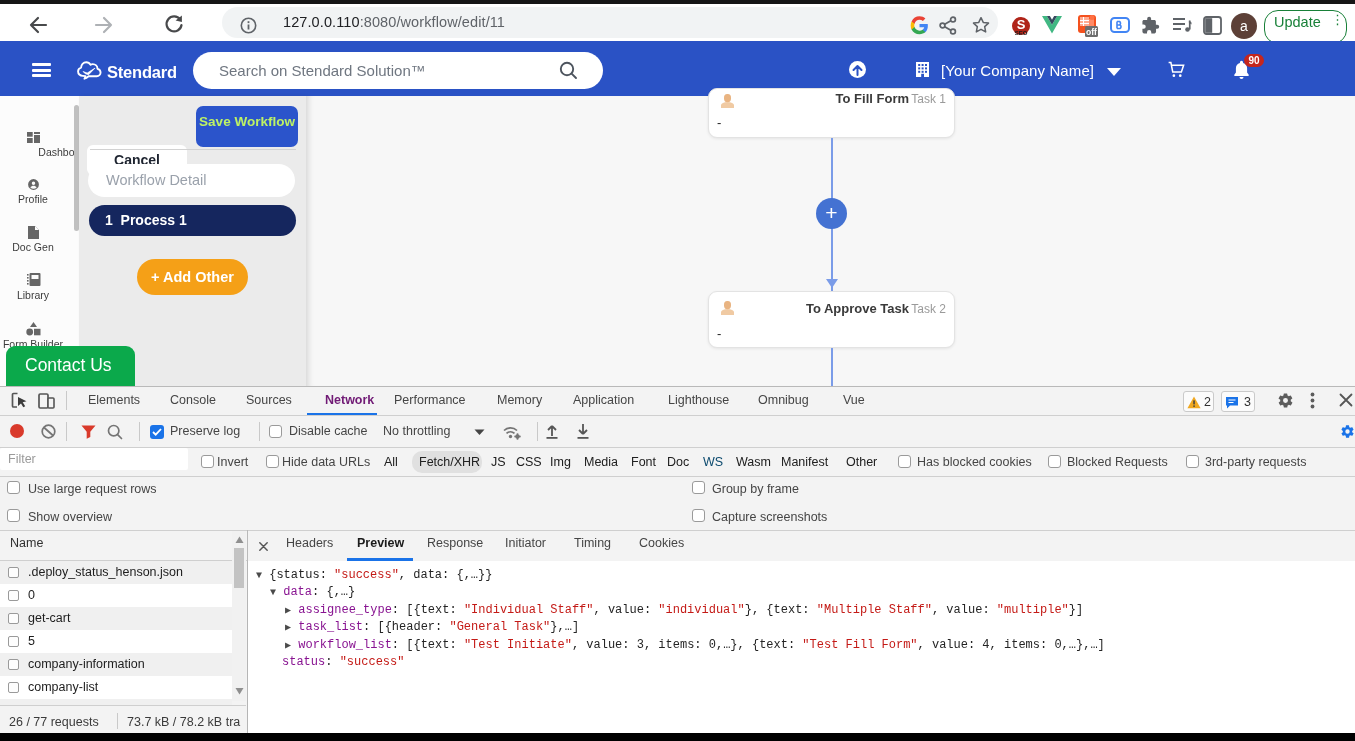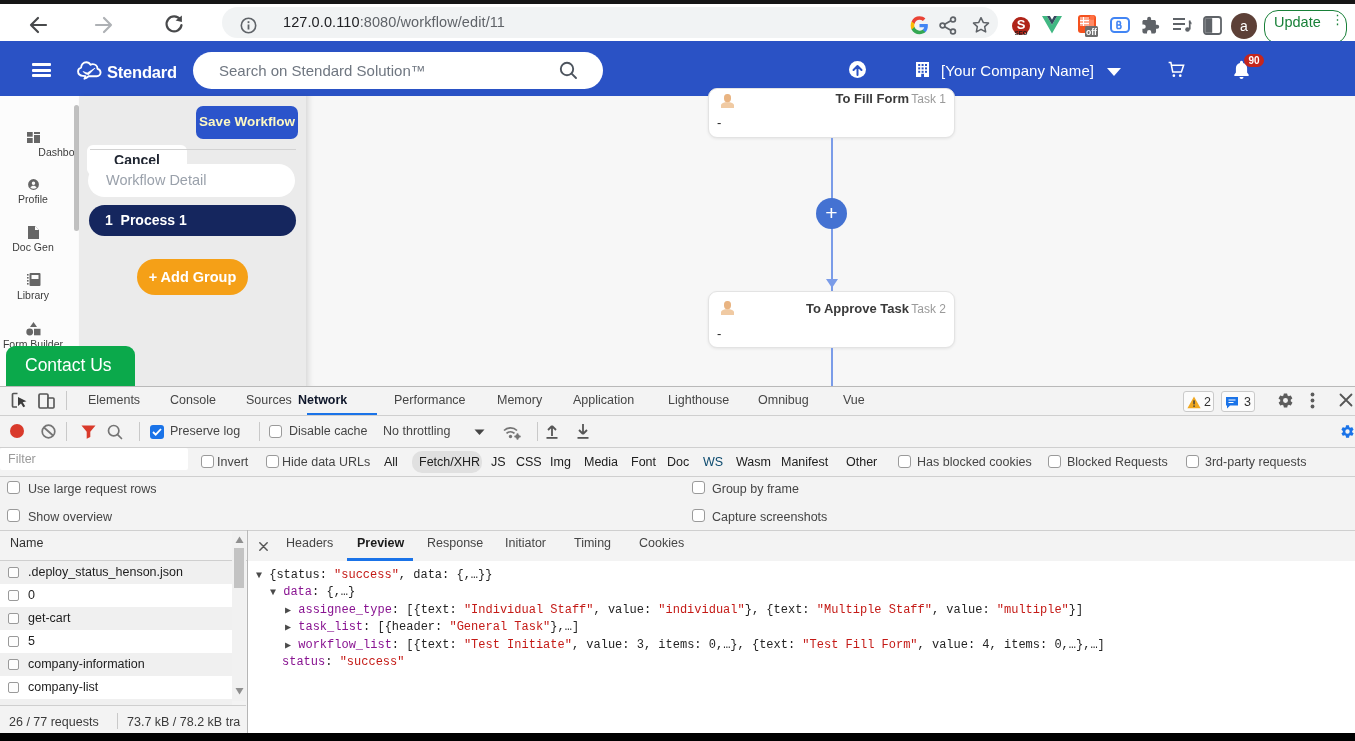--- a/index.html
+++ b/index.html
@@ -20,21 +20,21 @@
 #logotext { left:107px; top:22px; font-size:16.5px; font-weight:700; color:#fff; letter-spacing:-0.2px; }
 #companyname { left:941px; top:21px; font-size:15px; color:#fff; letter-spacing:0.1px; }
 
 #appbody { left:0; top:96px; width:1355px; height:290px; background:#ebebeb; }
 #rail { left:0; top:0; width:79px; height:290px; background:#fcfcfc; }
 .railitem { position:absolute; left:0; width:66px; text-align:center; color:#3c3c3c; font-size:10.5px; }
 #railthumb { left:74px; top:9px; width:5px; height:126px; background:#c0c0c0; border-radius:3px; }
 #panel { left:79px; top:0; width:227px; height:290px; background:#ebebeb; box-shadow:2px 0 4px rgba(0,0,0,0.07); }
 .btn { position:absolute; font-weight:700; text-align:center; }
 #cancelbtn { left:8px; top:10px; width:100px; height:30px; background:#fff; border-radius:6px; color:#1e2430; font-size:14px; line-height:30px;margin-top:39px; }
-#savebtn { left:117px; top:10px; width:102px; height:33px; background:#2b54cb; border-radius:7px; color:#fef9c3; font-size:13.5px; line-height:31px; }
+#savebtn { left:117px; top:10px; width:102px; height:41px; background:#2b54cb; border-radius:7px; color:#bef264; font-size:13.5px; line-height:31px; }
 #pdivider { left:11px; top:53px; width:206px; height:1px; background:#d2d2d2; }
 #wfdetail { left:9px; top:68px; width:207px; height:33px; background:#fff; border-radius:17px; color:#9aa1ab; font-size:14.5px; line-height:33px; padding-left:18px; }
 #processpill { left:10px; top:109px; width:207px; height:31px; background:#15265e; border-radius:16px; color:#fff; font-size:14px; font-weight:700; line-height:31px; padding-left:16px; }
 #addgroup { left:58px; top:163px; width:111px; height:36px; background:#f5a017; border-radius:18px; color:#fff; font-size:14.5px; font-weight:700; line-height:36px; text-align:center; }
 #contactus { left:6px; top:250px; width:129px; height:40px; background:#0ba94b; border-radius:9px 9px 0 0; color:#fff; font-size:17.5px; line-height:38px; padding-left:19px; }
 
 #canvas { left:306px; top:0; width:1049px; height:290px; background:#f7f7f7; box-shadow:inset 7px 0 6px -5px rgba(0,0,0,0.14); }
 .card { position:absolute; left:402px; width:247px; height:57px; background:#fff; border-radius:9px; border:1px solid #e3e3e3; box-shadow:0 1px 3px rgba(0,0,0,0.08); }
 .card .title { position:absolute; font-size:13px; font-weight:700; color:#3a3a3a; }
 .card .tasklbl { position:absolute; font-size:12px; color:#9a9a9a; }
@@ -242,21 +242,21 @@
           <rect x="8" y="6.8" width="6.5" height="6.5" fill="#666"></rect>
         </svg>
     </div>
     <div id="railthumb" class="abs"></div>
     <div id="panel" class="abs">
       <div id="cancelbtn" class="btn">Cancel</div>
       <div id="savebtn" class="btn">Save Workflow</div>
       <div id="pdivider" class="abs"></div>
       <div id="wfdetail" class="abs">Workflow Detail</div>
       <div id="processpill" class="abs">1&nbsp;&nbsp;Process 1</div>
-      <div id="addgroup" class="abs">+ Add Group</div>
+      <div id="addgroup" class="abs">+ Add Other</div>
     </div>
     <div id="canvas" class="abs">
       <div class="card" id="card1" style="top:-8px; height:50px;">
         <div class="avatar" style="top:3px;">
             <div class="head"></div>
             <div class="body"></div>
           </div>
         <div class="title" style="right:45px; top:2px;">To Fill Form</div>
         <div class="tasklbl" style="right:8px; top:3px;">Task 1</div>
         <div class="dash" style="top:26px;">-</div>
@@ -276,21 +276,21 @@
       <div class="vline" style="top:252px; height:38px;"></div>
     </div>
     <div id="contactus" class="abs">Contact Us</div>
   </div>
   <div id="devtools" class="abs">
       <div class="hr" style="top:0; background:#b9b9b9;"></div>
     <div id="dtabs" class="abs" style="left:0; top:0; width:1355px; height:29px;">
       <span class="tabtxt" style="left:88px;">Elements</span>
       <span class="tabtxt" style="left:170px;">Console</span>
       <span class="tabtxt" style="left:246px;">Sources</span>
-      <span class="tabtxt" style="left:298px; color:#0f172a; font-weight:700;">Network</span>
+      <span class="tabtxt" style="left:325px; color:#701a75; font-weight:700;">Network</span>
       <span class="tabtxt" style="left:394px;">Performance</span>
       <span class="tabtxt" style="left:497px;">Memory</span>
       <span class="tabtxt" style="left:573px;">Application</span>
       <span class="tabtxt" style="left:668px;">Lighthouse</span>
       <span class="tabtxt" style="left:758px;">Omnibug</span>
       <span class="tabtxt" style="left:843px;">Vue</span>
       <div class="abs" style="left:307px; top:27px; width:70px; height:3px; background:#1a73e8;"></div>
       <div class="vsep" style="left:66px; top:5px; height:19px;"></div>
       <svg class="abs" style="left:11px; top:6px;" width="17" height="17" viewBox="0 0 17 17">
           <path d="M6.5 1.5 H2.5 a1 1 0 0 0 -1 1 V14 a1 1 0 0 0 1 1 H6" fill="none" stroke="#565656" stroke-width="1.7"></path>

